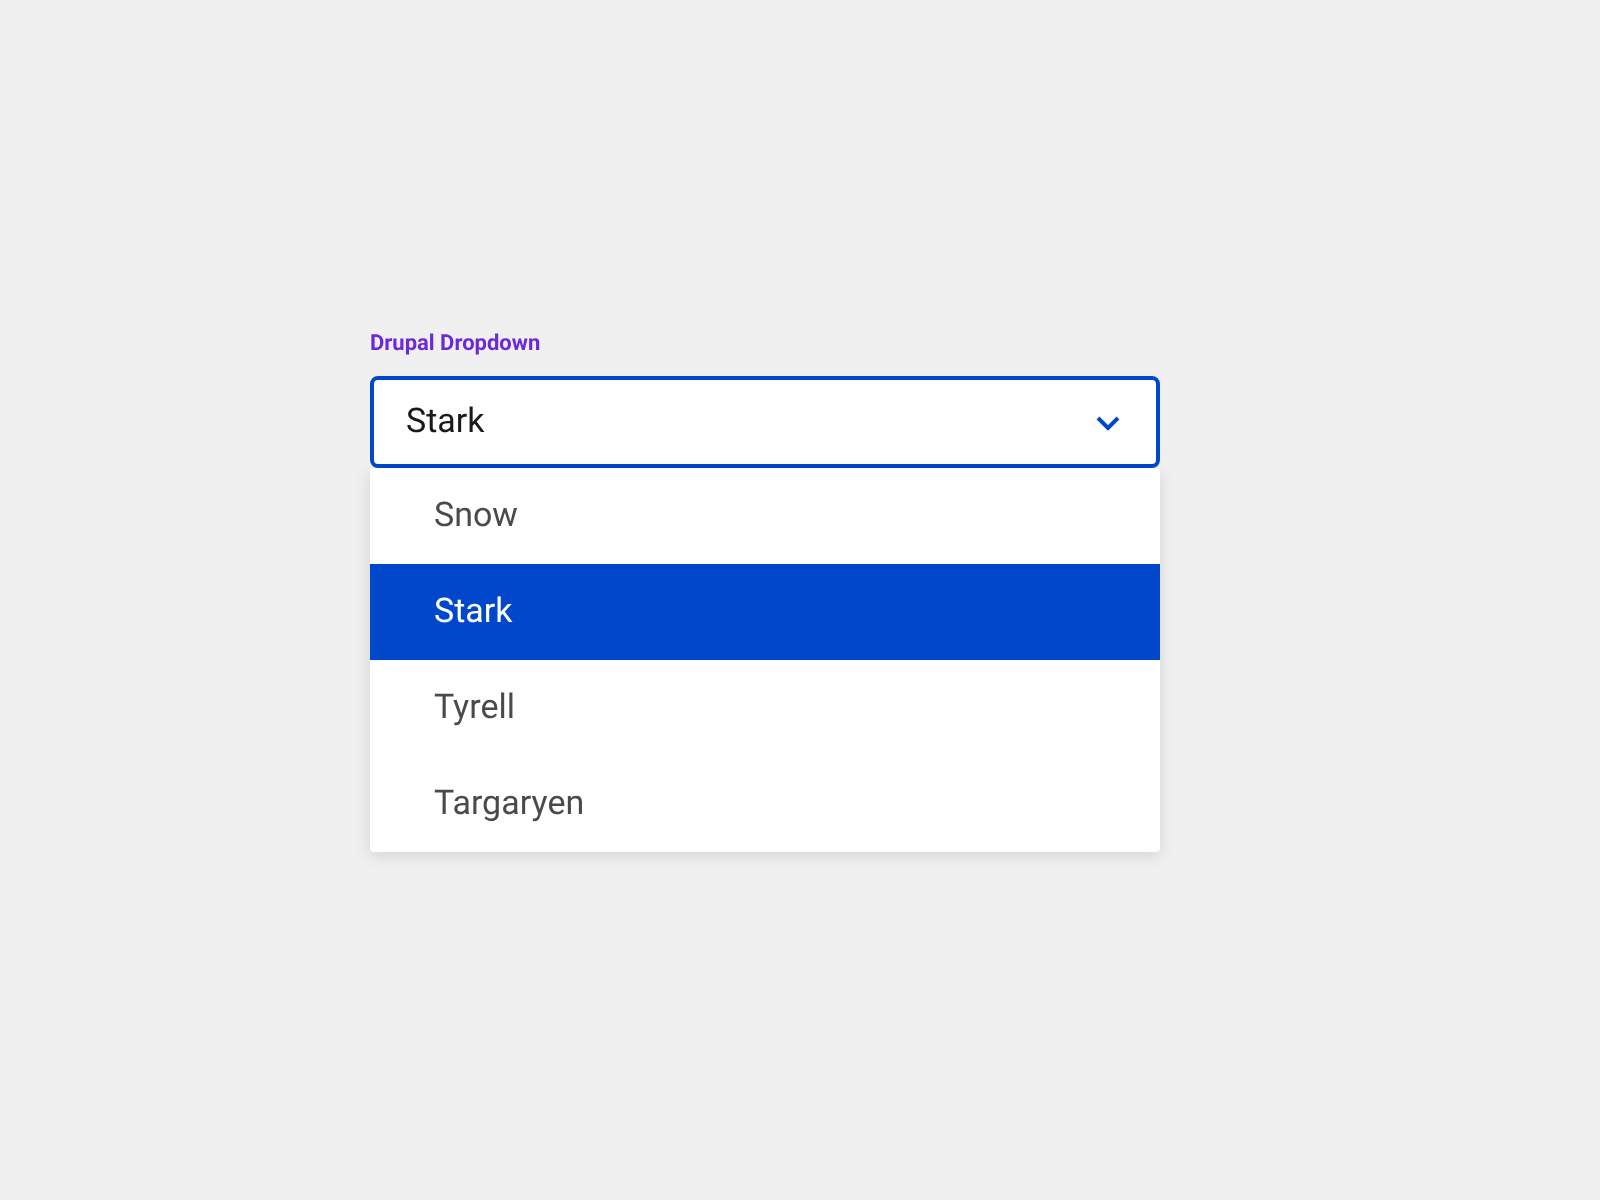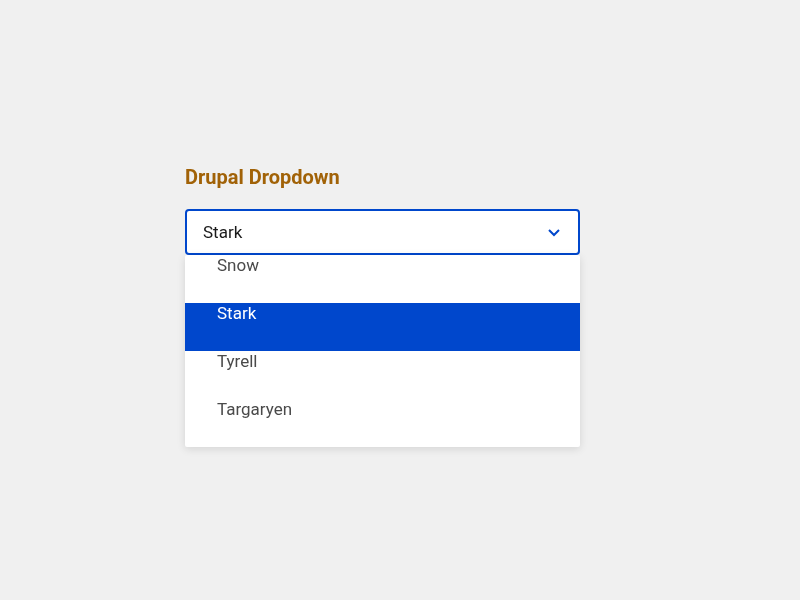--- a/index.html
+++ b/index.html
@@ -10,24 +10,24 @@
     font-family: -apple-system, BlinkMacSystemFont, "Segoe UI", Roboto, Helvetica, Arial, sans-serif;
     position: relative;
   }
   .dropdown-wrapper {
     position: absolute;
     left: 185px;
     top: 165px;
     width: 395px;
   }
   .dropdown-label {
-    font-size: 20px;
+    font-size: 11px;
     font-weight: 700;
-    color: #a16207;
-    margin-bottom: 20px;
+    color: #6d28d9;
+    margin-bottom: 10px;
   }
   .dropdown-button {
     width: 100%;
     height: 46px;
     background: #fff;
     border: 2px solid #0047cc;
     border-radius: 4px;
     display: flex;
     align-items: center;
     justify-content: space-between;
@@ -54,21 +54,21 @@
     width: 100%;
     background: #fff;
     border-radius: 2px;
     margin-top: 0;
     box-shadow: 0 2px 8px rgba(0,0,0,0.12);
     overflow: hidden;
   }
   .dropdown-option {
     height: 48px;
     display: flex;
-    align-items: flex-start;
+    align-items: center;
     padding: 0 32px;
     font-size: 17px;
     color: #4a4a4a;
     cursor: pointer;
   }
   .dropdown-option.selected {
     background: #0047cc;
     color: #fff;
   }
 </style>

